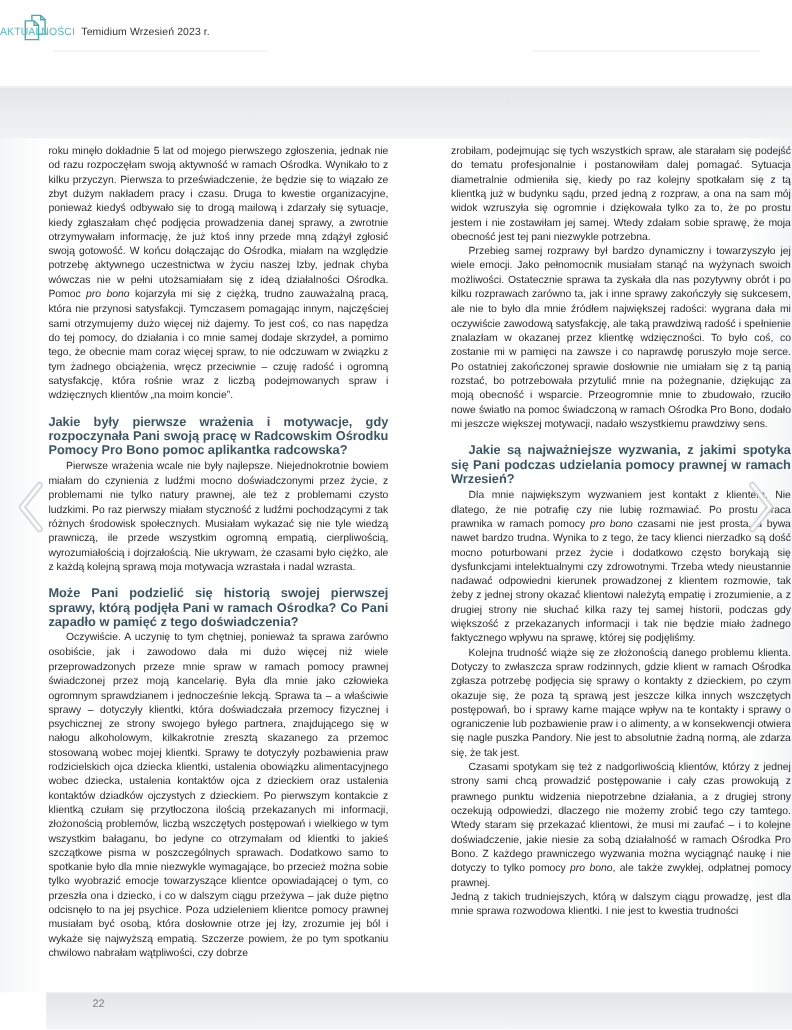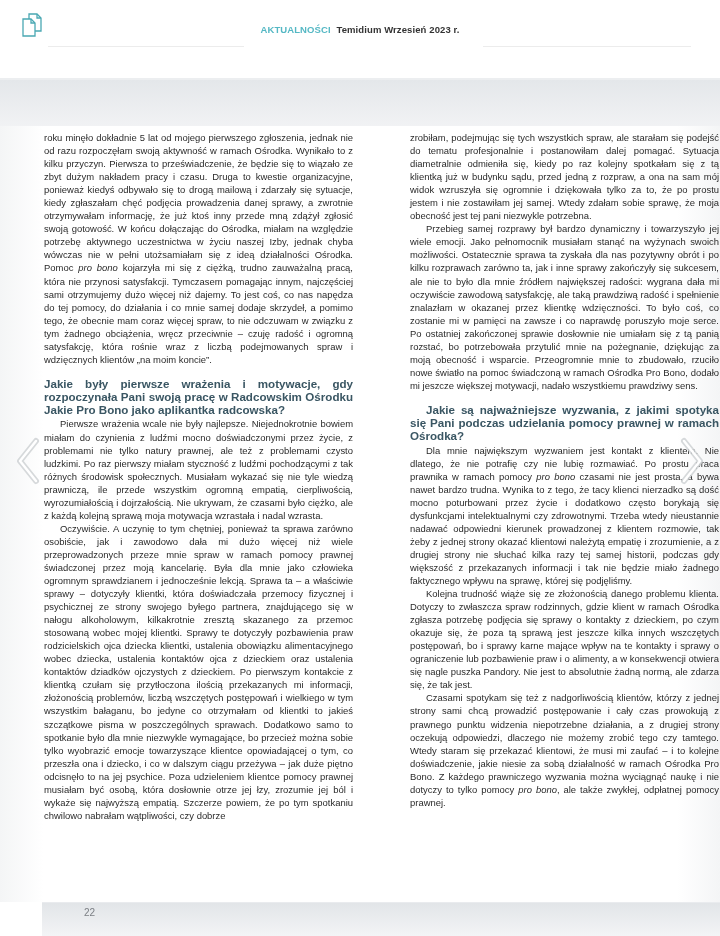--- a/index.html
+++ b/index.html
@@ -3,21 +3,21 @@
   <meta charset="utf-8">
   <style>
     * { box-sizing: border-box; margin: 0; padding: 0; }
     html, body { width: 720px; height: 936px; overflow: hidden; background: #ffffff; }
     body { position: relative; font-family: "Liberation Sans", sans-serif; color: #2b2b2b; }
 
     .topbar { position: absolute; left: 0; top: 0; width: 720px; height: 78px; background: #ffffff; }
     .doc-icon { position: absolute; left: 20px; top: 12px; width: 26px; height: 26px; }
     .topbar .rule-left { position: absolute; left: 48px; top: 46px; width: 196px; height: 1px; background: #ececec; }
     .topbar .rule-right { position: absolute; left: 483px; top: 46px; width: 208px; height: 1px; background: #ececec; }
-    .running-head { position: absolute; left: 0; top: 24px; width: 720px; text-align: center; font-size: 9.5px; letter-spacing: 0.1px; font-weight: bold; }
+    .running-head { position: absolute; left: 0; top: 24px; width: 720px; text-align: left; font-size: 9.5px; letter-spacing: 0.1px; }
     .running-head .section { color: #55b8c4; font-family: "Liberation Sans Narrow", "Liberation Sans", sans-serif; }
     .running-head .issue { color: #333; margin-left: 3px; }
 
     .band { position: absolute; left: 0; top: 78px; width: 720px; height: 48px;
             background: linear-gradient(#e4e7ea, #f1f2f4); border-top: 2px solid #eceef0; }
 
     .page { position: absolute; left: 0; top: 126px; width: 720px; height: 776px;
             background: linear-gradient(90deg, #f4f5f6 0%, #ffffff 6%, #ffffff 94%, #f4f5f6 100%); }
 
     .col { position: absolute; top: 5px; width: 309px; font-size: 9.45px; line-height: 13.05px; text-align: justify; color: #2a2a2a; }
@@ -54,32 +54,34 @@
     <span class="issue">Temidium Wrzesień 2023 r.</span>
   </div>
   <div class="rule-right"></div>
 </div>
 
 <div class="band"></div>
 
 <div class="page">
   <div class="col left">
     <p><span>roku minęło dokładnie 5 lat od mojego pierwszego zgłoszenia, jednak nie od razu rozpoczęłam swoją aktywność w ramach Ośrodka. Wynikało to z kilku przyczyn. Pierwsza to przeświadczenie, że będzie się to wiązało ze zbyt dużym nakładem pracy i czasu. Druga to kwestie organizacyjne, ponieważ kiedyś odbywało się to drogą mailową i zdarzały się sytuacje, kiedy zgłaszałam chęć podjęcia prowadzenia danej sprawy, a zwrotnie otrzymywałam informację, że już ktoś inny przede mną zdążył zgłosić swoją gotowość. W końcu dołączając do Ośrodka, miałam na względzie potrzebę aktywnego uczestnictwa w życiu naszej Izby, jednak chyba wówczas nie w pełni utożsamiałam się z ideą działalności Ośrodka. Pomoc </span><i>pro bono</i><span> kojarzyła mi się z ciężką, trudno zauważalną pracą, która nie przynosi satysfakcji. Tymczasem pomagając innym, najczęściej sami otrzymujemy dużo więcej niż dajemy. To jest coś, co nas napędza do tej pomocy, do działania i co mnie samej dodaje skrzydeł, a pomimo tego, że obecnie mam coraz więcej spraw, to nie odczuwam w związku z tym żadnego obciążenia, wręcz przeciwnie – czuję radość i ogromną satysfakcję, która rośnie wraz z liczbą podejmowanych spraw i wdzięcznych klientów „na moim koncie”.</span></p>
-    <h3>Jakie były pierwsze wrażenia i motywacje, gdy rozpoczynała Pani swoją pracę w Radcowskim Ośrodku Jakie Pro Bono jako aplikantka radcowska?</h3>
+    <h3>Jakie były pierwsze wrażenia i motywacje, gdy rozpoczynała Pani swoją pracę w Radcowskim Ośrodku Pomocy Pro Bono pomoc aplikantka radcowska?</h3>
     <p class="ind">Pierwsze wrażenia wcale nie były najlepsze. Niejednokrotnie bowiem miałam do czynienia z ludźmi mocno doświadczonymi przez życie, z problemami nie tylko natury prawnej, ale też z problemami czysto ludzkimi. Po raz pierwszy miałam styczność z ludźmi pochodzącymi z tak różnych środowisk społecznych. Musiałam wykazać się nie tyle wiedzą prawniczą, ile przede wszystkim ogromną empatią, cierpliwością, wyrozumiałością i dojrzałością. Nie ukrywam, że czasami było ciężko, ale z każdą kolejną sprawą moja motywacja wzrastała i nadal wzrasta.</p>
+    <h3>Może Pani podzielić się historią swojej pierwszej sprawy, którą podjęła Pani w ramach Ośrodka? Co Pani zapadło w pamięć z tego doświadczenia?</h3>
     <p class="ind">Oczywiście. A uczynię to tym chętniej, ponieważ ta sprawa zarówno osobiście, jak i zawodowo dała mi dużo więcej niż wiele przeprowadzonych przeze mnie spraw w ramach pomocy prawnej świadczonej przez moją kancelarię. Była dla mnie jako człowieka ogromnym sprawdzianem i jednocześnie lekcją. Sprawa ta – a właściwie sprawy – dotyczyły klientki, która doświadczała przemocy fizycznej i psychicznej ze strony swojego byłego partnera, znajdującego się w nałogu alkoholowym, kilkakrotnie zresztą skazanego za przemoc stosowaną wobec mojej klientki. Sprawy te dotyczyły pozbawienia praw rodzicielskich ojca dziecka klientki, ustalenia obowiązku alimentacyjnego wobec dziecka, ustalenia kontaktów ojca z dzieckiem oraz ustalenia kontaktów dziadków ojczystych z dzieckiem. Po pierwszym kontakcie z klientką czułam się przytłoczona ilością przekazanych mi informacji, złożonością problemów, liczbą wszczętych postępowań i wielkiego w tym wszystkim bałaganu, bo jedyne co otrzymałam od klientki to jakieś szczątkowe pisma w poszczególnych sprawach. Dodatkowo samo to spotkanie było dla mnie niezwykle wymagające, bo przecież można sobie tylko wyobrazić emocje towarzyszące klientce opowiadającej o tym, co przeszła ona i dziecko, i co w dalszym ciągu przeżywa – jak duże piętno odcisnęło to na jej psychice. Poza udzieleniem klientce pomocy prawnej musiałam być osobą, która dosłownie otrze jej łzy, zrozumie jej ból i wykaże się najwyższą empatią. Szczerze powiem, że po tym spotkaniu chwilowo nabrałam wątpliwości, czy dobrze</p>
   </div>
 
   <div class="col right">
     <p>zrobiłam, podejmując się tych wszystkich spraw, ale starałam się podejść do tematu profesjonalnie i postanowiłam dalej pomagać. Sytuacja diametralnie odmieniła się, kiedy po raz kolejny spotkałam się z tą klientką już w budynku sądu, przed jedną z rozpraw, a ona na sam mój widok wzruszyła się ogromnie i dziękowała tylko za to, że po prostu jestem i nie zostawiłam jej samej. Wtedy zdałam sobie sprawę, że moja obecność jest tej pani niezwykle potrzebna.</p>
     <p class="ind">Przebieg samej rozprawy był bardzo dynamiczny i towarzyszyło jej wiele emocji. Jako pełnomocnik musiałam stanąć na wyżynach swoich możliwości. Ostatecznie sprawa ta zyskała dla nas pozytywny obrót i po kilku rozprawach zarówno ta, jak i inne sprawy zakończyły się sukcesem, ale nie to było dla mnie źródłem największej radości: wygrana dała mi oczywiście zawodową satysfakcję, ale taką prawdziwą radość i spełnienie znalazłam w okazanej przez klientkę wdzięczności. To było coś, co zostanie mi w pamięci na zawsze i co naprawdę poruszyło moje serce. Po ostatniej zakończonej sprawie dosłownie nie umiałam się z tą panią rozstać, bo potrzebowała przytulić mnie na pożegnanie, dziękując za moją obecność i wsparcie. Przeogromnie mnie to zbudowało, rzuciło nowe światło na pomoc świadczoną w ramach Ośrodka Pro Bono, dodało mi jeszcze większej motywacji, nadało wszystkiemu prawdziwy sens.</p>
-    <h3 class="ind">Jakie są najważniejsze wyzwania, z jakimi spotyka się Pani podczas udzielania pomocy prawnej w ramach Ośrodka?</h3>
+    <h3 class="ind">Jakie są najważniejsze wyzwania, z jakimi spotyka się Pani podczas udzielania pomocy prawnej w ramach Wrzesień?</h3>
     <p class="ind"><span>Dla mnie największym wyzwaniem jest kontakt z klientem. Nie dlatego, że nie potrafię czy nie lubię rozmawiać. Po prostu praca prawnika w ramach pomocy </span><i>pro bono</i><span> czasami nie jest prosta, a bywa nawet bardzo trudna. Wynika to z tego, że tacy klienci nierzadko są dość mocno poturbowani przez życie i dodatkowo często borykają się dysfunkcjami intelektualnymi czy zdrowotnymi. Trzeba wtedy nieustannie nadawać odpowiedni kierunek prowadzonej z klientem rozmowie, tak żeby z jednej strony okazać klientowi należytą empatię i zrozumienie, a z drugiej strony nie słuchać kilka razy tej samej historii, podczas gdy większość z przekazanych informacji i tak nie będzie miało żadnego faktycznego wpływu na sprawę, której się podjęliśmy.</span></p>
     <p class="ind">Kolejna trudność wiąże się ze złożonością danego problemu klienta. Dotyczy to zwłaszcza spraw rodzinnych, gdzie klient w ramach Ośrodka zgłasza potrzebę podjęcia się sprawy o kontakty z dzieckiem, po czym okazuje się, że poza tą sprawą jest jeszcze kilka innych wszczętych postępowań, bo i sprawy karne mające wpływ na te kontakty i sprawy o ograniczenie lub pozbawienie praw i o alimenty, a w konsekwencji otwiera się nagle puszka Pandory. Nie jest to absolutnie żadną normą, ale zdarza się, że tak jest.</p>
     <p class="ind"><span>Czasami spotykam się też z nadgorliwością klientów, którzy z jednej strony sami chcą prowadzić postępowanie i cały czas prowokują z prawnego punktu widzenia niepotrzebne działania, a z drugiej strony oczekują odpowiedzi, dlaczego nie możemy zrobić tego czy tamtego. Wtedy staram się przekazać klientowi, że musi mi zaufać – i to kolejne doświadczenie, jakie niesie za sobą działalność w ramach Ośrodka Pro Bono. Z każdego prawniczego wyzwania można wyciągnąć naukę i nie dotyczy to tylko pomocy </span><i>pro bono</i><span>, ale także zwykłej, odpłatnej pomocy prawnej.</span></p>
+    <p>Jedną z takich trudniejszych, którą w dalszym ciągu prowadzę, jest dla mnie sprawa rozwodowa klientki. I nie jest to kwestia trudności</p>
   </div>
 </div>
 
 <svg class="nav-arrow nav-prev" viewBox="0 0 26 52">
   <path d="M22 6 L6 26 L22 46" fill="none" stroke="#cfd2d5" stroke-width="6" stroke-linecap="round" stroke-linejoin="round" opacity="0.85"></path>
   <path d="M22 6 L6 26 L22 46" fill="none" stroke="#ffffff" stroke-width="2.5" stroke-linecap="round" stroke-linejoin="round"></path>
 </svg>
 <svg class="nav-arrow nav-next" viewBox="0 0 26 52">
   <path d="M4 6 L20 26 L4 46" fill="none" stroke="#cfd2d5" stroke-width="6" stroke-linecap="round" stroke-linejoin="round" opacity="0.85"></path>
   <path d="M4 6 L20 26 L4 46" fill="none" stroke="#ffffff" stroke-width="2.5" stroke-linecap="round" stroke-linejoin="round"></path>

